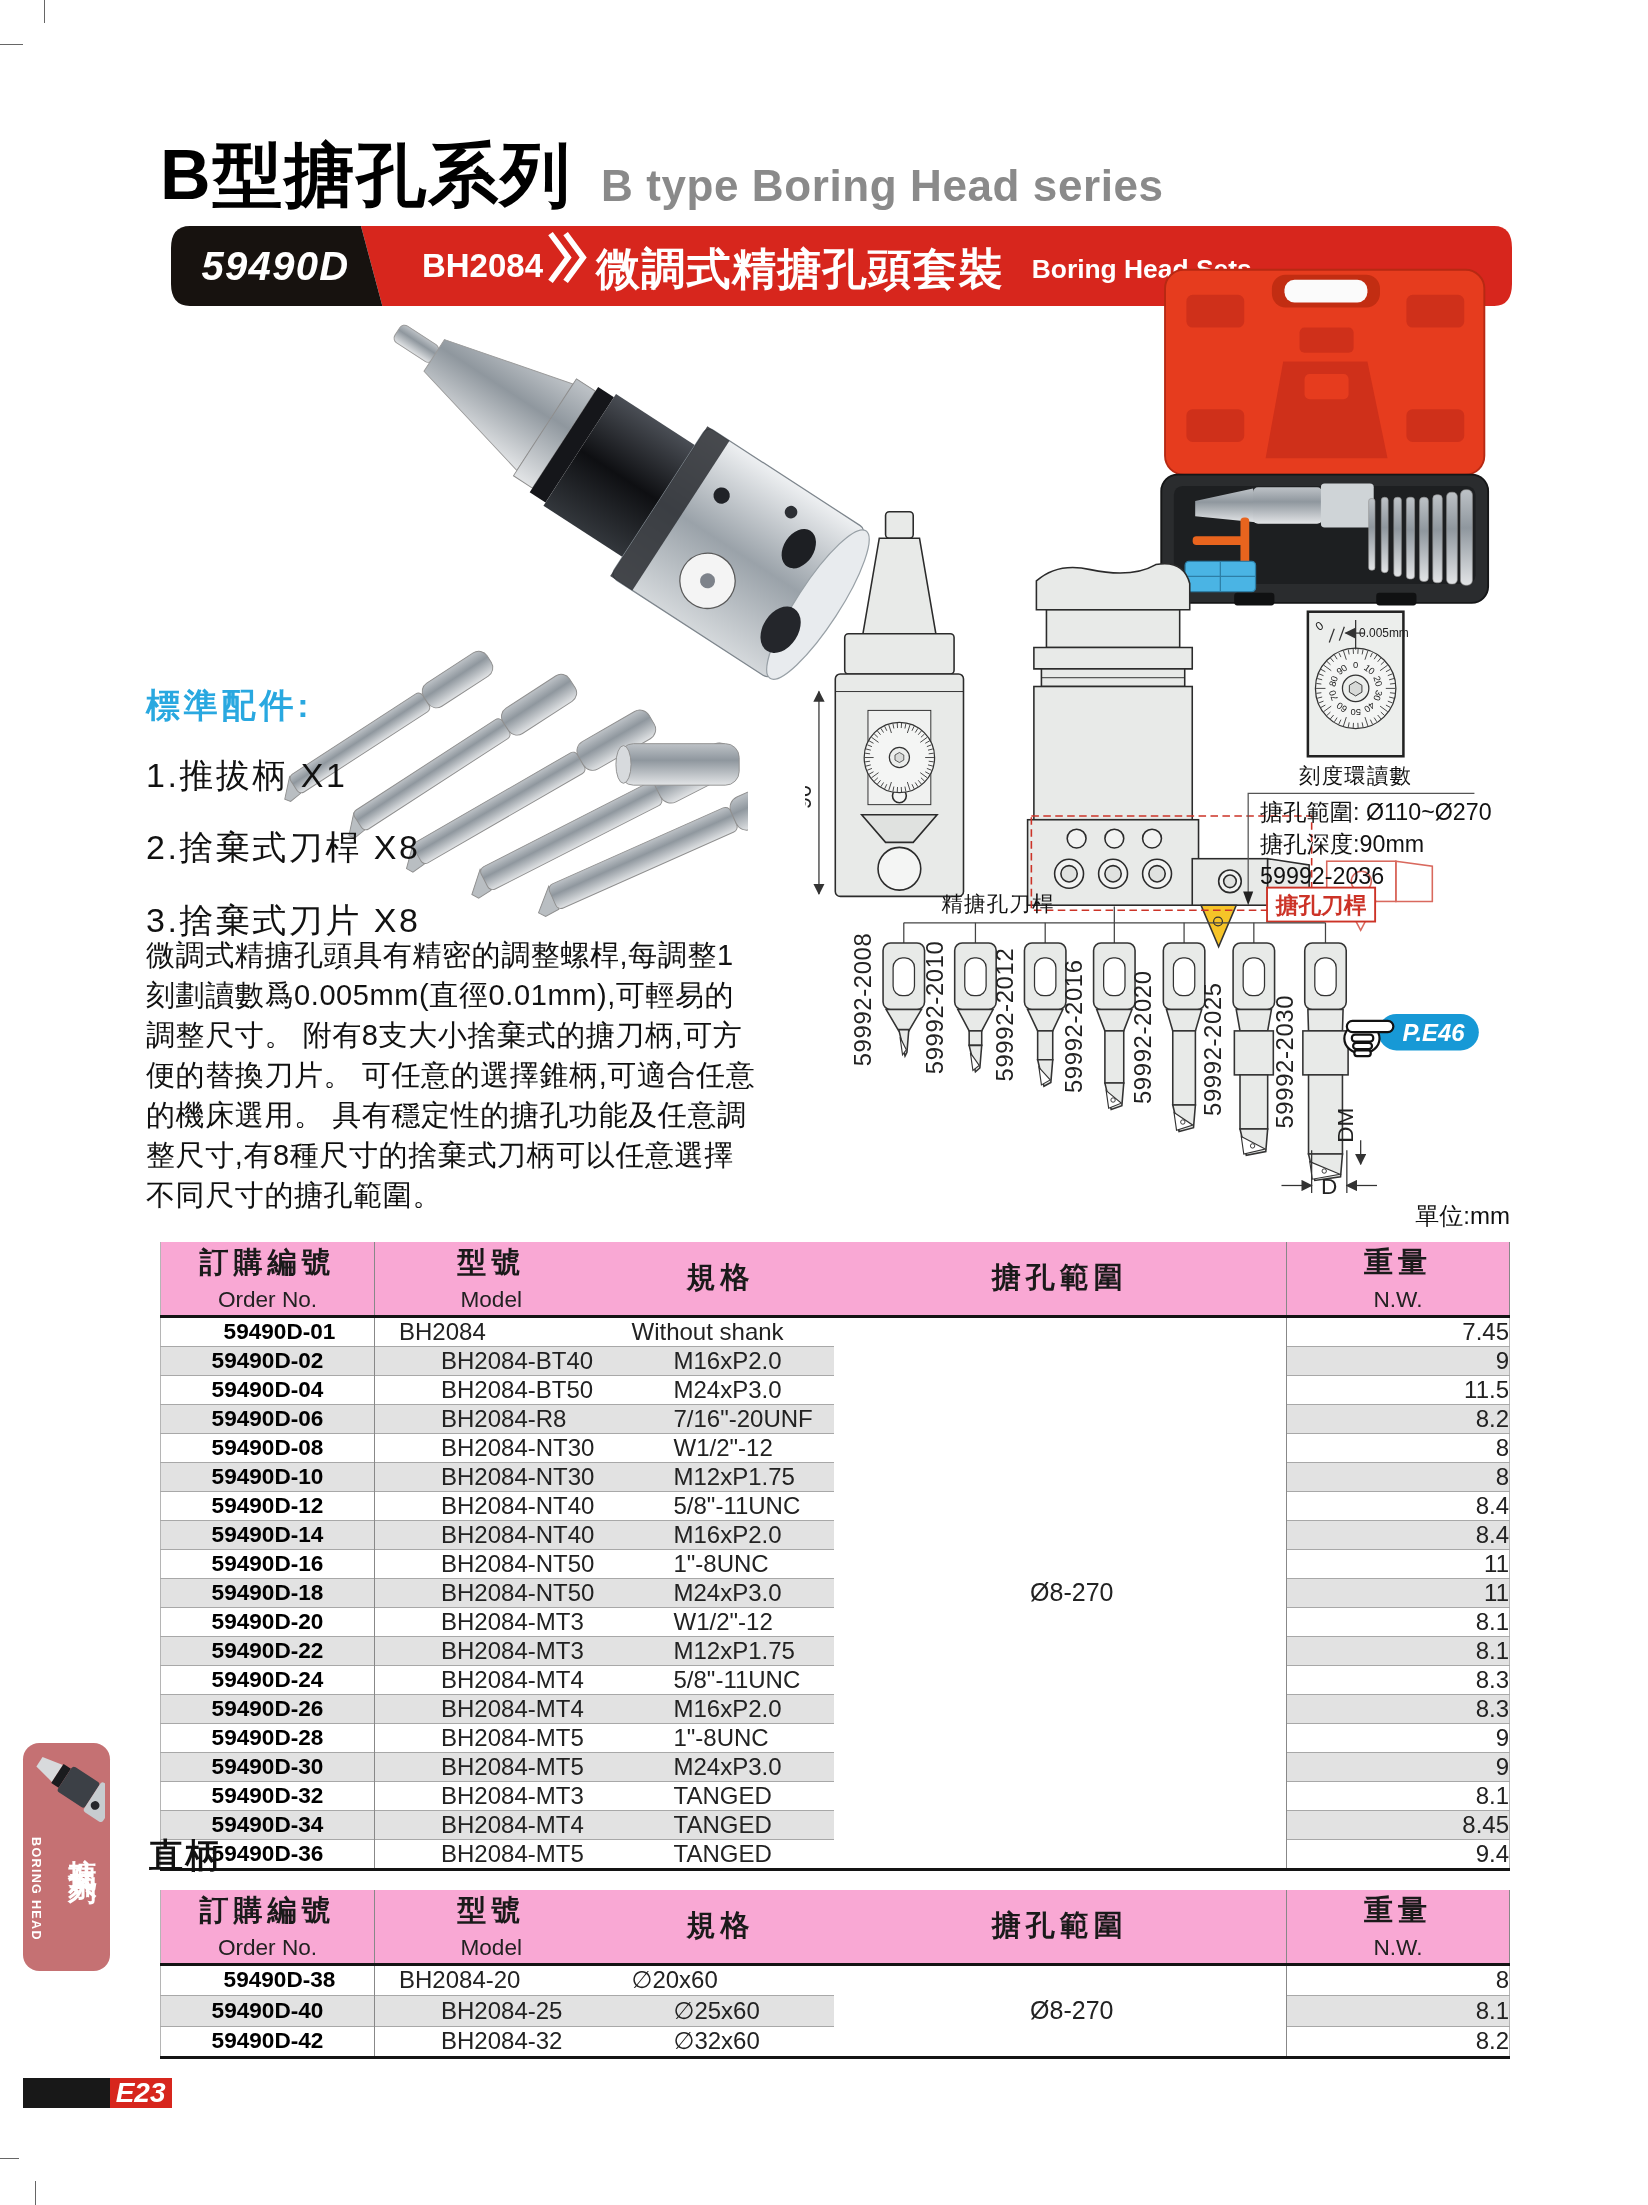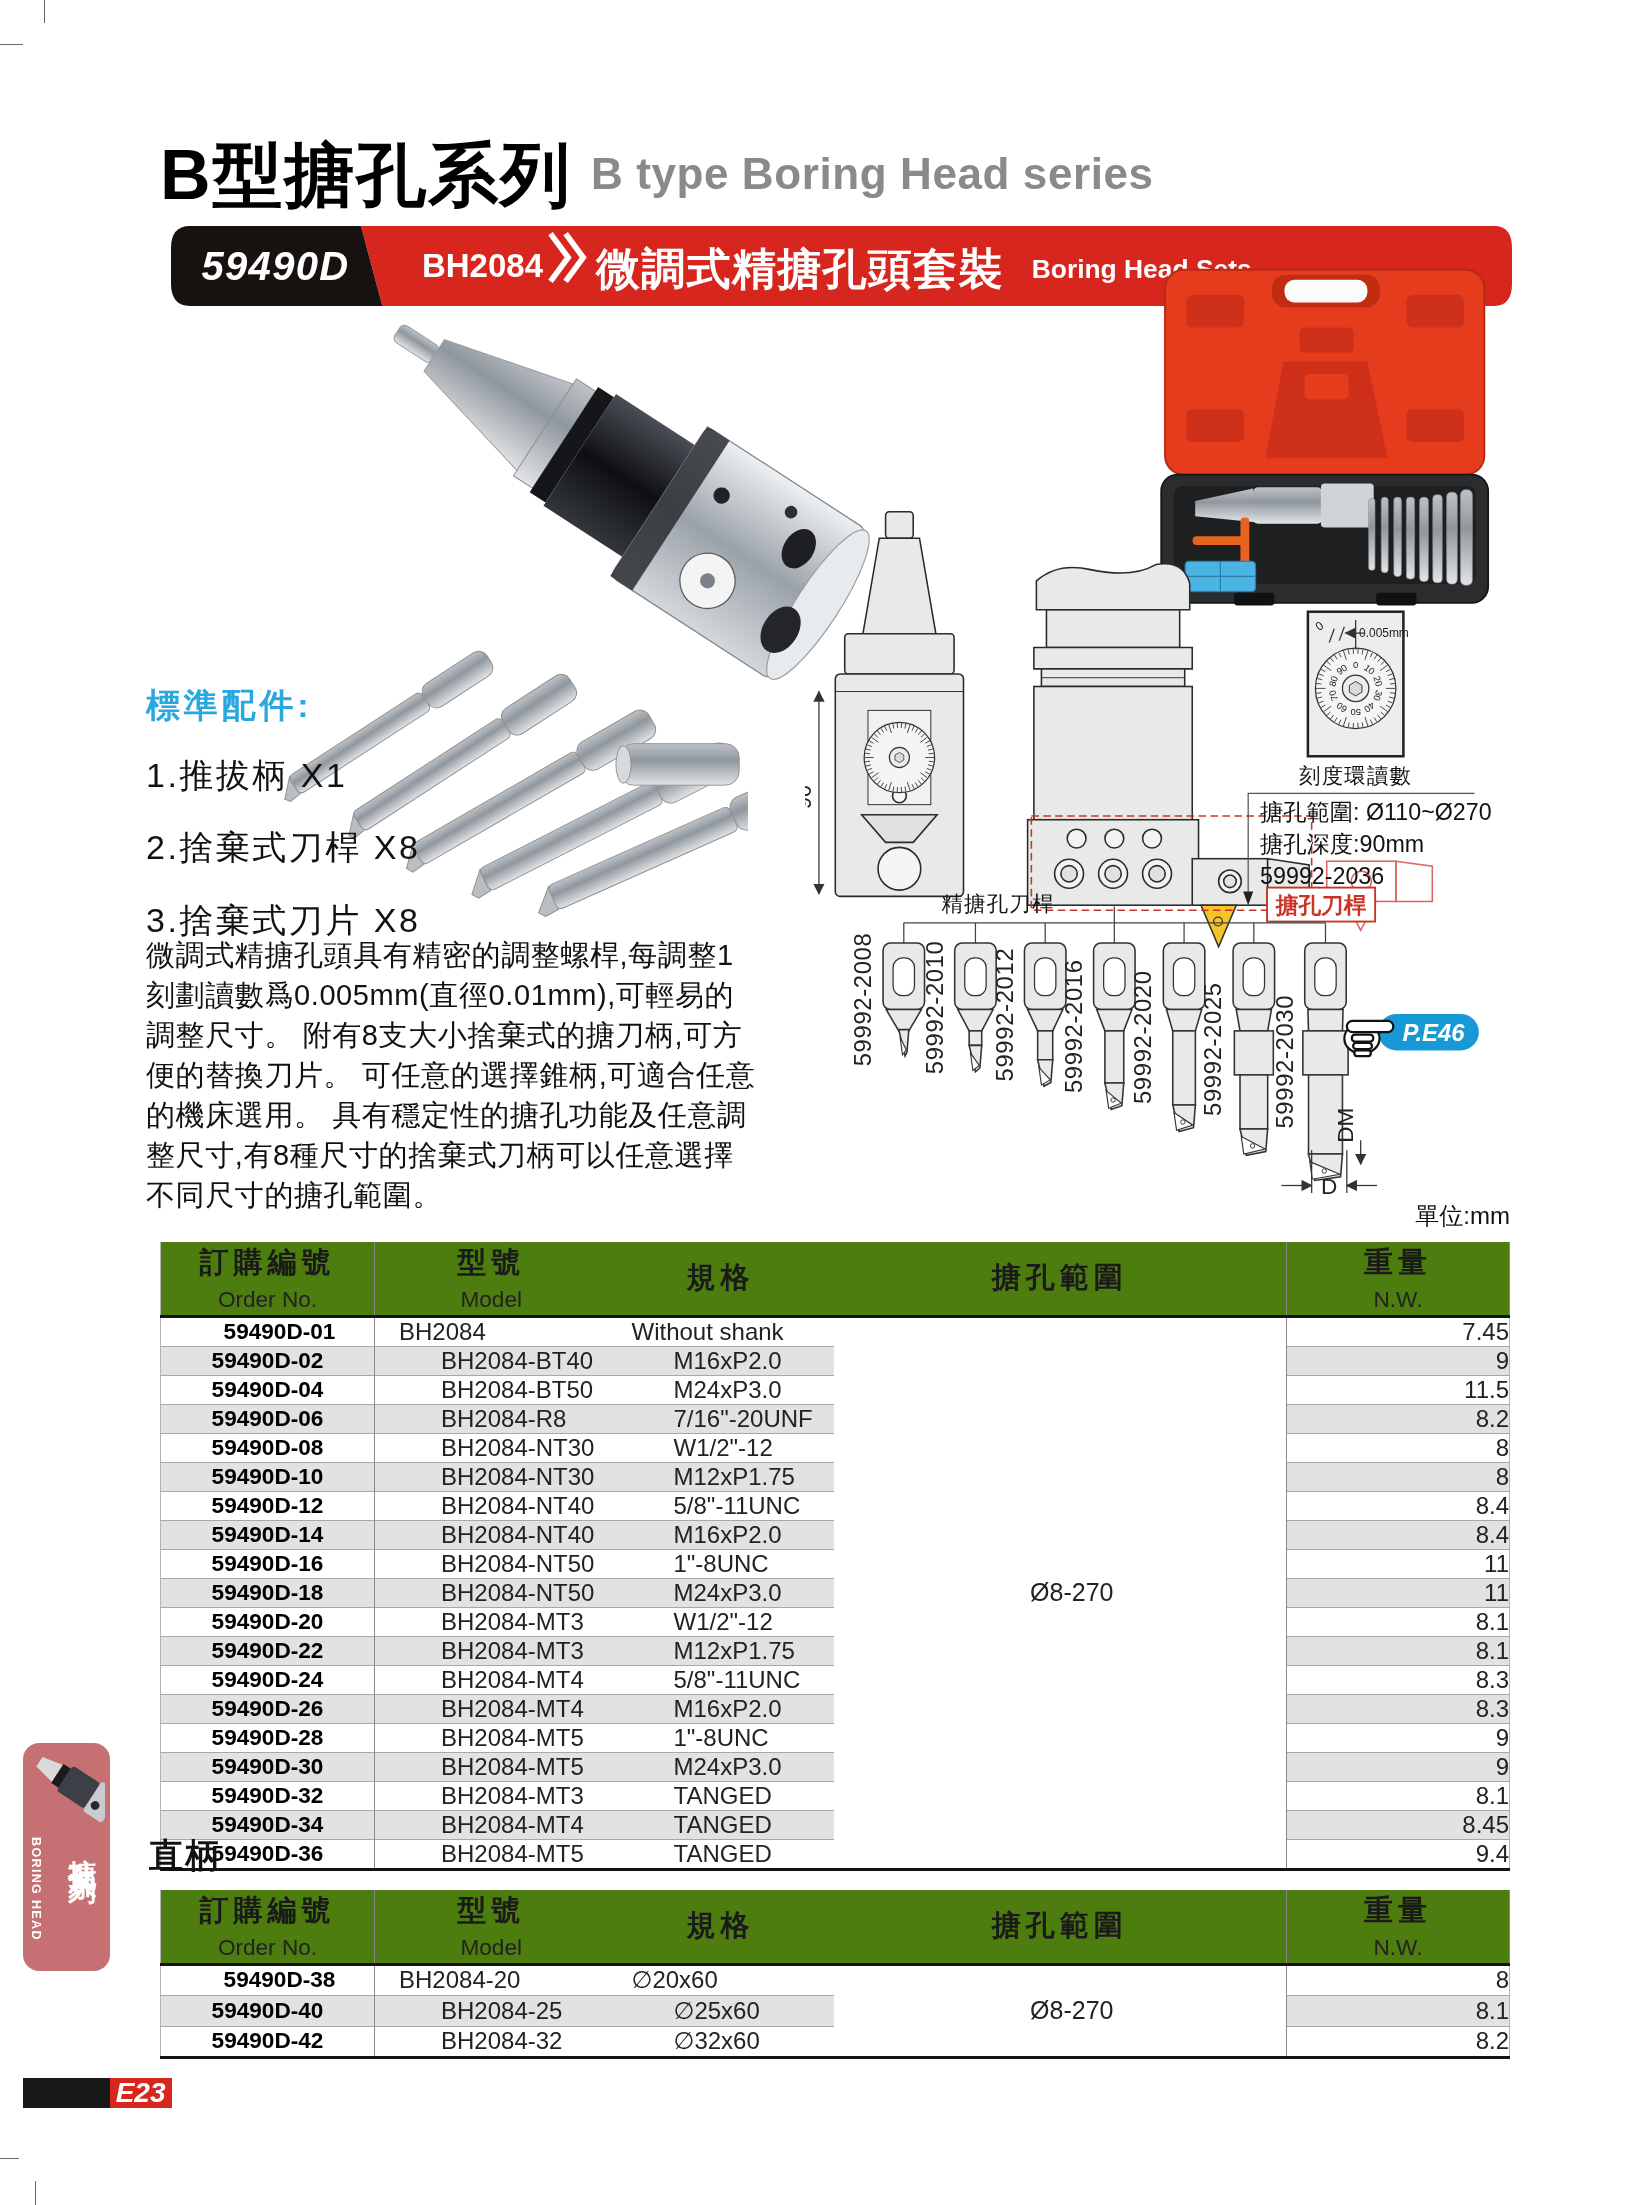--- a/index.html
+++ b/index.html
@@ -5,21 +5,21 @@
   * { margin:0; padding:0; box-sizing:border-box; }
   html,body { background:#888; }
   body { font-family:"Liberation Sans","DejaVu Sans",sans-serif; }
   .page { position:relative; width:1648px; height:2205px; background:#fff; overflow:hidden; margin:0 auto; }
   .abs { position:absolute; }
 
   
   .crop { position:absolute; background:#666; }
 
   
-  .title-row { display:flex; align-items:flex-start; gap:19px; white-space:nowrap; }
+  .title-row { display:flex; align-items:center; gap:29px; white-space:nowrap; }
   .title-zh { font-size:70px; font-weight:bold; color:#000; letter-spacing:1.9px; }
   .title-en { font-size:44px; font-weight:bold; color:#8a8a8a; letter-spacing:0.6px;margin-top:20px; }
 
   
   .banner { left:171px; top:226px; width:1341px; height:80px; }
   .banner svg.bg { position:absolute; left:0; top:0; width:100%; height:100%; }
   .banner .txt { position:absolute; top:0; height:100%; display:flex; align-items:center; color:#fff; white-space:nowrap; }
   .banner-order { left:19px; width:171px; justify-content:center; font-size:40px; font-weight:bold; font-style:italic; letter-spacing:1.3px; }
   .banner-model { left:239px; width:145px; justify-content:center; font-size:33px; font-weight:bold; }
   .banner-titles { left:425px; align-items:baseline; gap:28px; padding-top:7.5px; }
@@ -31,21 +31,21 @@
   .acc-item { font-size:34px; color:#111; letter-spacing:2.5px; }
 
   
   .desc { font-size:29px; color:#111; line-height:40px; letter-spacing:0.6px; white-space:nowrap; }
 
   .unit-note { font-size:24px; color:#111; }
 
   
   table.spec-table { border-collapse:collapse; table-layout:fixed;
     border-left:1.3px solid #b5b5b5; border-right:1.3px solid #b5b5b5; border-bottom:3.1px solid #141414; }
-  table.spec-table th { background:#4d7c0f; border-bottom:3.8px solid #141414; vertical-align:middle; font-weight:bold; }
+  table.spec-table th { background:#f9a8d4; border-bottom:3.8px solid #141414; vertical-align:middle; font-weight:bold; }
   table.spec-table th .h-zh { font-size:29px; color:#1a1a1a; letter-spacing:5px; }
   table.spec-table th .h-en { font-size:22.6px; font-weight:normal; color:#222; margin-top:3.8px; }
   table.spec-table thead tr { height:74px; }
   th.c1, th.c4, th.c5 { border-right:1.3px solid #888; }
   th.c1 { border-left:none; }
   td { height:26px; vertical-align:middle; }
   #t2 td { height:31px; }
   tbody tr td { border-top:1.3px solid #a8a8a8; }
   tbody tr:first-child td { border-top:none;padding-left:24px; }
   td.c1 { font-weight:bold; font-size:22.6px; text-align:center; color:#000; border-right:1.3px solid #888; }

